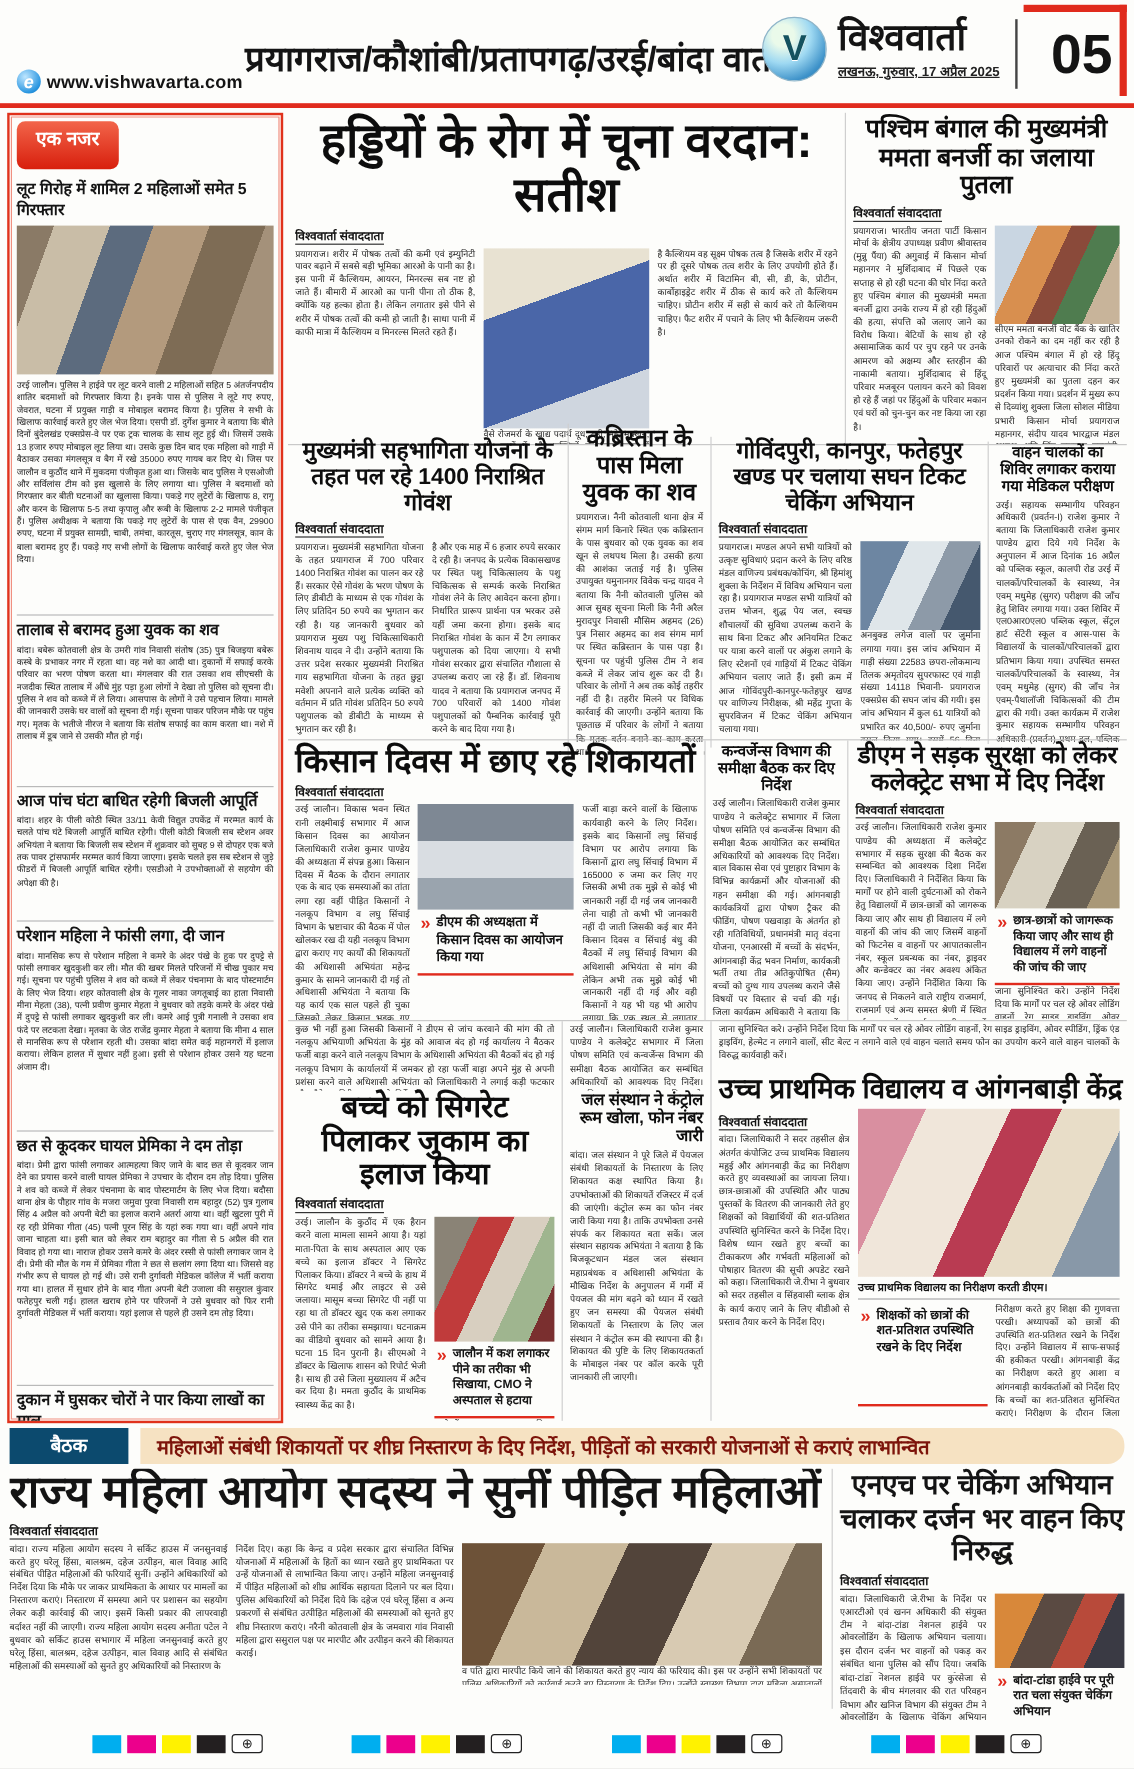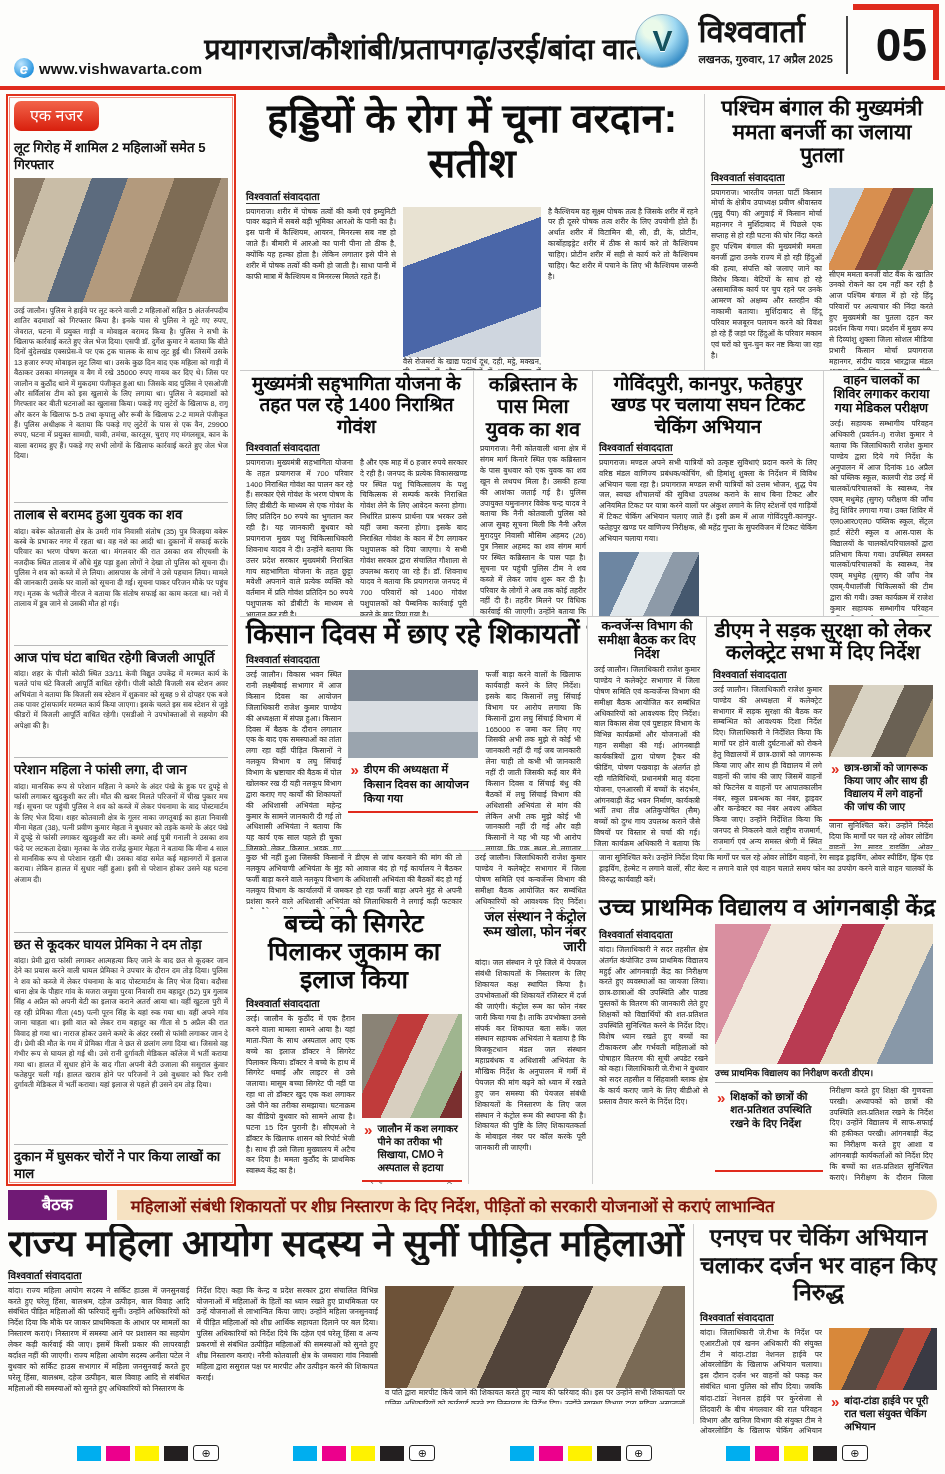--- a/index.html
+++ b/index.html
@@ -18,30 +18,30 @@
     display:flex; align-items:center; justify-content:center; }
   .site-url { font-weight:bold; font-size:15px; letter-spacing:.2px; }
   .region-title { position:absolute; left:170px; width:480px; top:28px; text-align:right;
     font-size:29px; font-weight:bold; white-space:nowrap; }
   .brand-block { position:absolute; right:112px; top:14px; display:flex; gap:9px; align-items:center; }
   .globe { width:54px; height:54px; border-radius:50%; position:relative; border:1px solid #8fb5c9;
     background: radial-gradient(circle at 32% 28%, #eafaea 0 18%, #9fd9f2 45%, #3e92c9 75%, #1f6ca8); }
   .globe span { position:absolute; inset:0; display:flex; align-items:center; justify-content:center;
     font-size:30px; font-weight:bold; color:#14525f; text-shadow:0 1px 0 #fff; }
   .brand-name { font-size:31px; font-weight:bold; line-height:1.05; }
-  .edition { font-size:11px; font-weight:bold; margin-top:2px; color:#222; }
+  .edition { font-size:11px; font-weight:bold; margin-top:2px; color:#222;text-decoration:underline; }
   .pageno-box { position:absolute; right:6px; top:4px; width:86px; height:76px;
     border-top:6px solid #e02b1d; border-right:6px solid #e02b1d; display:flex; align-items:center; justify-content:flex-end; }
   .pageno { font-size:46px; font-weight:bold; border-left:2px solid #444; padding:2px 6px 2px 28px; }
   
   .main { display:flex; height:1096px; padding:4px 6px 0 6px; gap:4px; }
   .sidebar { width:230px; flex:none; border:2px solid #e0321c; box-shadow:0 0 0 1px #fff inset, 0 0 0 2px #f09080 inset;
     padding:5px 6px; overflow:hidden; }
-  .sb-banner { display:inline-block; background:linear-gradient(#f2654a,#d81f0d); color:#fff; font-weight:normal;
-    font-size:16px; padding:3px 16px 5px; border-radius:7px; margin-bottom:5px;text-align:right; }
+  .sb-banner { display:inline-block; background:linear-gradient(#f2654a,#d81f0d); color:#fff; font-weight:bold;
+    font-size:16px; padding:3px 16px 15px; border-radius:7px; margin-bottom:5px;text-align:right; }
   .sb-hl { font-size:13.2px; font-weight:bold; line-height:1.25; padding:4px 0 3px; }
   .sb-art { border-top:1px solid #b9b9b9; }
   .sb-art.first { border-top:none; }
   .sb-photo { height:124px; margin:2px 0 4px;
     background: linear-gradient(110deg,#8a7a66 0 12%,#c9bda7 12% 30%,#5c6b7e 30% 44%,#b39a7d 44% 62%,#7e6c55 62% 80%,#a4917a 80%); }
   .sb-body { font-size:7.3px; line-height:1.42; text-align:justify; color:#1c1c1c; }
   .content { flex:1; display:flex; flex-direction:column; min-width:0; }
   .row { display:flex; min-height:0; }
   .row + .row { border-top:1px solid #c9c9c9; }
   .art { padding:2px 6px 4px; overflow:hidden; min-width:0; }
@@ -52,21 +52,21 @@
   .cols { display:flex; gap:7px; min-height:0; }
   .cols > * { min-width:0; }
   .photo { background:linear-gradient(120deg,#7d8ba0 0 20%,#c8c2b2 20% 45%,#8a765e 45% 65%,#51617a 65% 85%,#b7a98f 85%); }
   .cap { display:flex; gap:5px; align-items:flex-start; border-bottom:2px solid #e02b1d;
     padding:4px 2px 6px; font-size:11px; font-weight:bold; line-height:1.3; }
   .cap .mk { color:#e02b1d; font-size:15px; line-height:1; }
   .pcap { font-size:9px; font-weight:bold; padding:2px 0 3px; border-bottom:1px solid #aaa; }
   
   .bottom { height:250px; padding:2px 8px 0; overflow:hidden; }
   .kicker { display:flex; align-items:stretch; gap:10px; margin:2px 0 4px; }
-  .kicker-label { background:#701a75; color:#fff; font-weight:bold; font-size:16px;
+  .kicker-label { background:#0c4a6e; color:#fff; font-weight:bold; font-size:16px;
     padding:3px 34px 5px; flex:none; display:flex; align-items:center; }
   .kicker-strip { flex:1; background:#f6e2c2; color:#7c130a; font-weight:bold; font-size:16.5px;
     display:flex; align-items:center; padding:3px 14px; border-radius:0 14px 14px 0; }
   .bottom-row { display:flex; gap:8px; height:200px; }
   .b-main { flex:1; min-width:0; }
   .b-side { width:244px; flex:none; border-left:1px solid #cfcfcf; padding-left:6px; }
   .b-hl { font-size:37px; font-weight:bold; line-height:1.1; white-space:nowrap; overflow:hidden; }
   .bs-hl { font-size:23px; font-weight:bold; text-align:center; line-height:1.2; }
   
   .cmyk { height:34px; display:flex; align-items:center; justify-content:space-around; padding:0 40px; }
@@ -159,39 +159,39 @@
           <div class="cols" style="height:196px;">
             <div class="dt" style="flex:1;">प्रयागराज। भारतीय जनता पार्टी किसान मोर्चा के क्षेत्रीय उपाध्यक्ष प्रवीण श्रीवास्तव (मुन्नु पैंया) की अगुवाई में किसान मोर्चा महानगर ने मुर्शिदाबाद में पिछले एक सप्ताह से हो रही घटना की घोर निंदा करते हुए पश्चिम बंगाल की मुख्यमंत्री ममता बनर्जी द्वारा उनके राज्य में हो रही हिंदुओं की हत्या, संपत्ति को जलाए जाने का विरोध किया। बेटियों के साथ हो रहे असामाजिक कार्य पर चुप रहने पर उनके आमरण को अक्षम्य और स्तरहीन की नाकामी बताया। मुर्शिदाबाद से हिंदू परिवार मजबूरन पलायन करने को विवश हो रहे हैं जहां पर हिंदुओं के परिवार मकान एवं घरों को चुन-चुन कर नष्ट किया जा रहा है।</div>
             <div style="width:104px; flex:none;">
               <div class="photo" style="height:82px; background:linear-gradient(115deg,#c9d6e2 0 25%,#d88f4f 25% 45%,#8a4a3a 45% 60%,#4f7c4f 60% 78%,#c8b49a 78%);"></div>
               <div class="dt" style="height:108px; overflow:hidden;">सीएम ममता बनर्जी वोट बैंक के खातिर उनको रोकने का दम नहीं कर रही है आज पश्चिम बंगाल में हो रहे हिंदू परिवारों पर अत्याचार की निंदा करते हुए मुख्यमंत्री का पुतला दहन कर प्रदर्शन किया गया। प्रदर्शन में मुख्य रूप से दिव्यांशु शुक्ला जिला सोशल मीडिया प्रभारी किसान मोर्चा प्रयागराज महानगर, संदीप यादव भारद्वाज मंडल अध्यक्ष, शनि सिंह महानगर महामंत्री, अजनी सिंह महानगर उपाध्यक्ष किसान मोर्चा, राहुल सिंह महानगर उपाध्यक्ष, राकेश सिंह, यमुनानगर अध्यक्ष, अरुण कुमार सिंह, गंगापार अध्यक्ष लक्ष्मीकांत श्रीवास्तव उपस्थित रहे।</div>
             </div>
           </div>
         </div>
       </div>
 
-      <div class="row" style="height:246px;">
+      <div class="row" style="height:246px;align-items:center;">
         <div class="art" style="width:235px;">
           <div class="hl" style="font-size:19px;">मुख्यमंत्री सहभागिता योजना के तहत पल रहे 1400 निराश्रित गोवंश</div>
           <span class="by">विश्ववार्ता संवाददाता</span>
           <div class="cols" style="height:168px;">
             <div class="dt" style="flex:1;">प्रयागराज। मुख्यमंत्री सहभागिता योजना के तहत प्रयागराज में 700 परिवार 1400 निराश्रित गोवंश का पालन कर रहे हैं। सरकार ऐसे गोवंश के भरण पोषण के लिए डीबीटी के माध्यम से एक गोवंश के लिए प्रतिदिन 50 रुपये का भुगतान कर रही है। यह जानकारी बुधवार को प्रयागराज मुख्य पशु चिकित्साधिकारी शिवनाथ यादव ने दी। उन्होंने बताया कि उत्तर प्रदेश सरकार मुख्यमंत्री निराश्रित गाय सहभागिता योजना के तहत छुट्टा मवेशी अपनाने वाले प्रत्येक व्यक्ति को वर्तमान में प्रति गोवंश प्रतिदिन 50 रुपये पशुपालक को डीबीटी के माध्यम से भुगतान कर रही है।</div>
             <div class="dt" style="flex:1;">है और एक माह में 6 हजार रुपये सरकार दे रही है। जनपद के प्रत्येक विकासखण्ड पर स्थित पशु चिकित्सालय के पशु चिकित्सक से सम्पर्क करके निराश्रित गोवंश लेने के लिए आवेदन करना होगा। निर्धारित प्रारूप प्रार्थना पत्र भरकर उसे यहीं जमा करना होगा। इसके बाद निराश्रित गोवंश के कान में टैग लगाकर पशुपालक को दिया जाएगा। ये सभी गोवंश सरकार द्वारा संचालित गौशाला से उपलब्ध कराए जा रहे हैं। डॉ. शिवनाथ यादव ने बताया कि प्रयागराज जनपद में 700 परिवारों को 1400 गोवंश पशुपालकों को पैम्बनिक कार्रवाई पूरी करने के बाद दिया गया है।</div>
           </div>
         </div>
 
         <div class="art" style="width:120px;">
           <div class="hl" style="font-size:20px;">कब्रिस्तान के पास मिला युवक का शव</div>
           <div class="dt" style="height:204px; margin-top:4px;">प्रयागराज। नैनी कोतवाली थाना क्षेत्र में संगम मार्ग किनारे स्थित एक कब्रिस्तान के पास बुधवार को एक युवक का शव खून से लथपथ मिला है। उसकी हत्या की आशंका जताई गई है। पुलिस उपायुक्त यमुनानगर विवेक चन्द्र यादव ने बताया कि नैनी कोतवाली पुलिस को आज सुबह सूचना मिली कि नैनी अरैल मुरादपुर निवासी मौसिम अहमद (26) पुत्र निसार अहमद का शव संगम मार्ग पर स्थित कब्रिस्तान के पास पड़ा है। सूचना पर पहुंची पुलिस टीम ने शव कब्जे में लेकर जांच शुरू कर दी है। परिवार के लोगों ने अब तक कोई तहरीर नहीं दी है। तहरीर मिलने पर विधिक कार्रवाई की जाएगी। उन्होंने बताया कि पूछताछ में परिवार के लोगों ने बताया कि मृतक बर्तन बनाने का काम करता था।</div>
         </div>
 
         <div class="art" style="width:233px;">
           <div class="hl" style="font-size:19px;">गोविंदपुरी, कानपुर, फतेहपुर खण्ड पर चलाया सघन टिकट चेकिंग अभियान</div>
           <span class="by">विश्ववार्ता संवाददाता</span>
-          <div class="cols" style="height:168px;flex-direction:column;">
+          <div class="cols" style="height:168px;">
             <div class="dt" style="flex:1;">प्रयागराज। मण्डल अपने सभी यात्रियों को उत्कृष्ट सुविधाएं प्रदान करने के लिए वरिष्ठ मंडल वाणिज्य प्रबंधक/कोचिंग, श्री हिमांशु शुक्ला के निर्देशन में विविध अभियान चला रहा है। प्रयागराज मण्डल सभी यात्रियों को उत्तम भोजन, शुद्ध पेय जल, स्वच्छ शौचालयों की सुविधा उपलब्ध कराने के साथ बिना टिकट और अनियमित टिकट पर यात्रा करने वालों पर अंकुश लगाने के लिए स्टेशनों एवं गाड़ियों में टिकट चेकिंग अभियान चलाए जाते हैं। इसी क्रम में आज गोविंदपुरी-कानपुर-फतेहपुर खण्ड पर वाणिज्य निरीक्षक, श्री महेंद्र गुप्ता के सुपरविजन में टिकट चेकिंग अभियान चलाया गया।</div>
             <div style="width:100px; flex:none;">
               <div class="photo" style="height:74px; background:linear-gradient(115deg,#6d86a2 0 30%,#dfe6ea 30% 55%,#8d9aa8 55% 75%,#45586e 75%);"></div>
               <div class="dt" style="height:92px; overflow:hidden;">अनबुक्ड लगेज वालों पर जुर्माना लगाया गया। इस जांच अभियान में गाड़ी संख्या 22583 छपरा-लोकमान्य तिलक अमृतोदय सुपरफास्ट एवं गाड़ी संख्या 14118 भिवानी- प्रयागराज एक्सप्रेस की सघन जांच की गयी। इस जांच अभियान में कुल 61 यात्रियों को प्रभारित कर 40,500/- रुपए जुर्माना वसूल किया गया। इसमें 56 बिना टिकट यात्रा करने वाले यात्रियों को प्रभारित कर 39,000/- रुपए एवं गंदगी फैलाने वाले 05 यात्रियों को प्रभारित कर से 1500/- रुपए का जुर्माना वसूल किया गया।</div>
             </div>
           </div>
         </div>
 
         <div class="art" style="width:117px;">
           <div class="hl" style="font-size:12.5px;">वाहन चालकों का शिविर लगाकर कराया गया मेडिकल परीक्षण</div>

